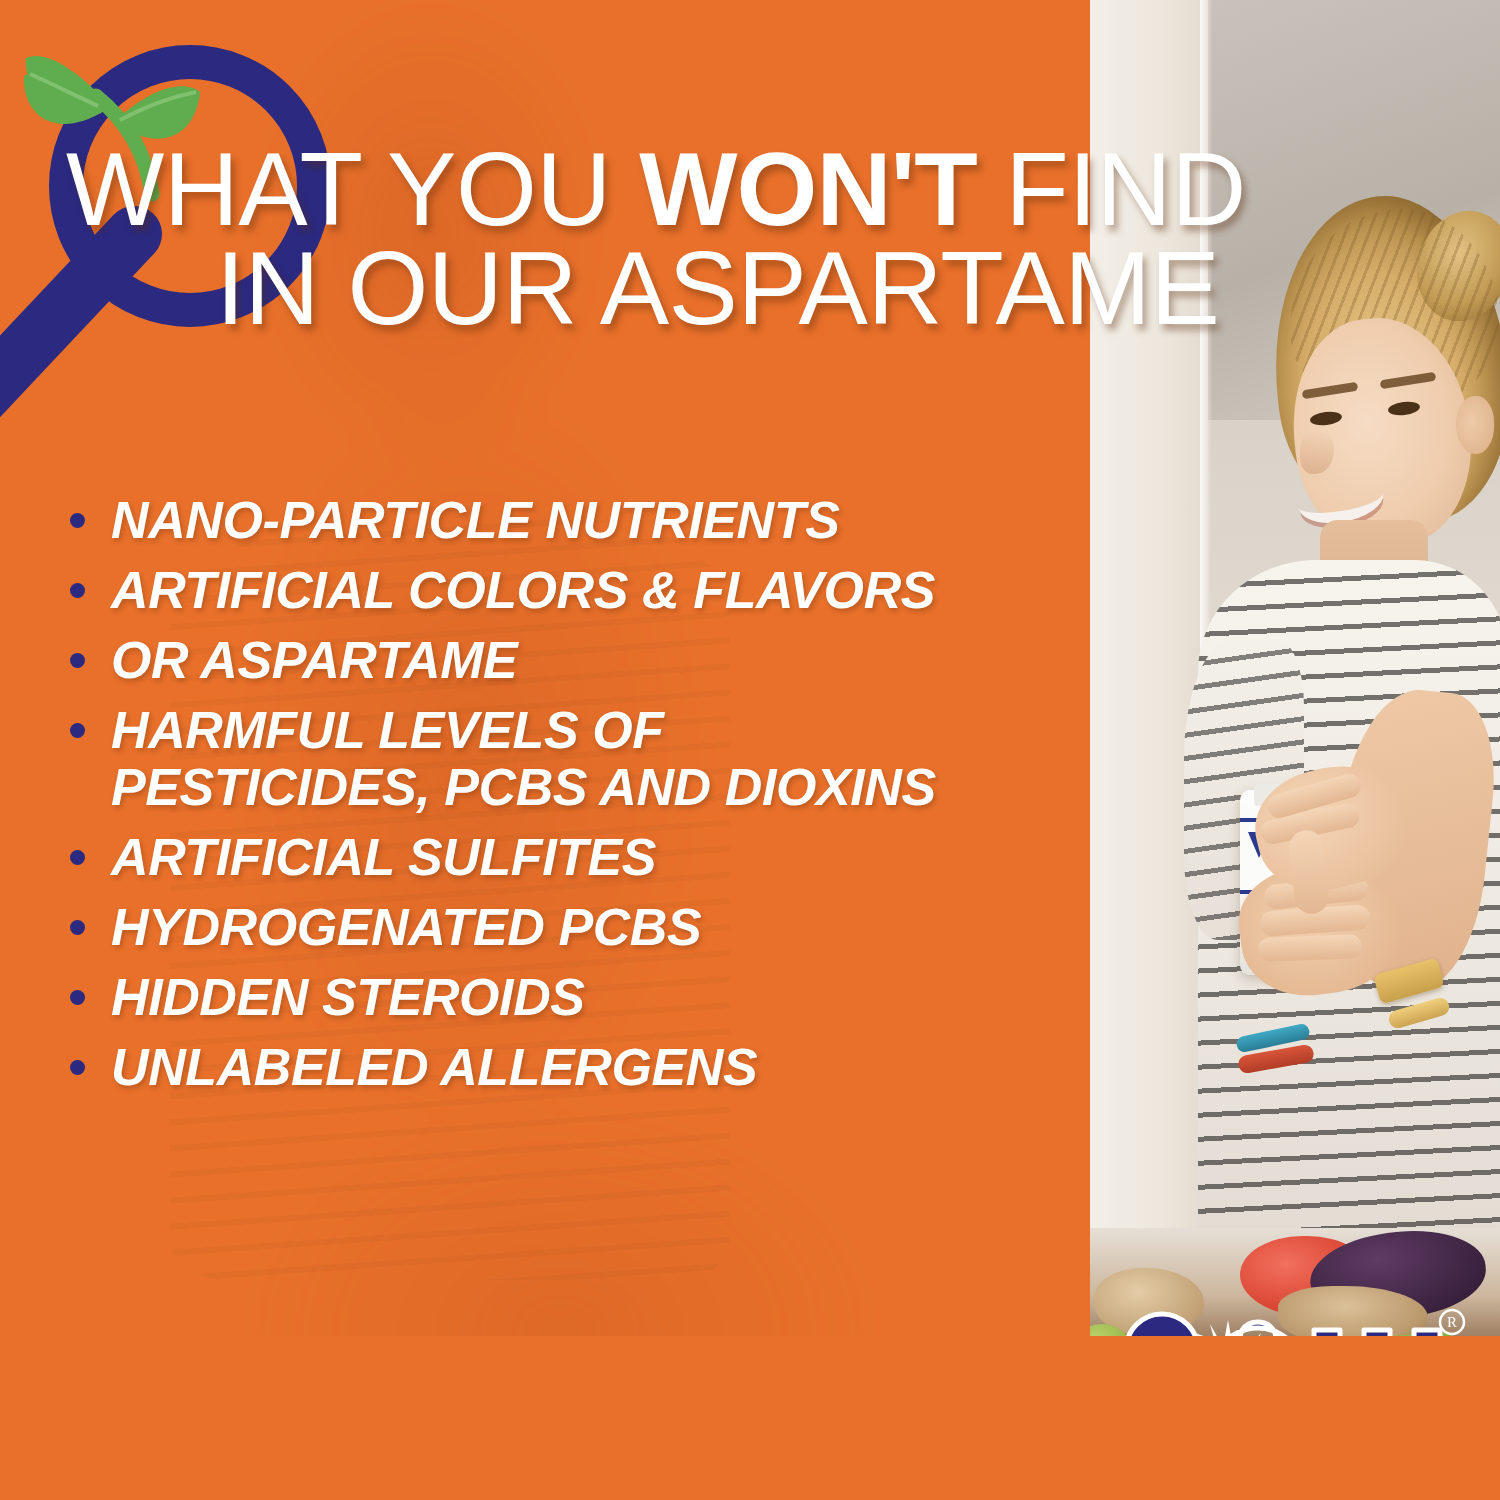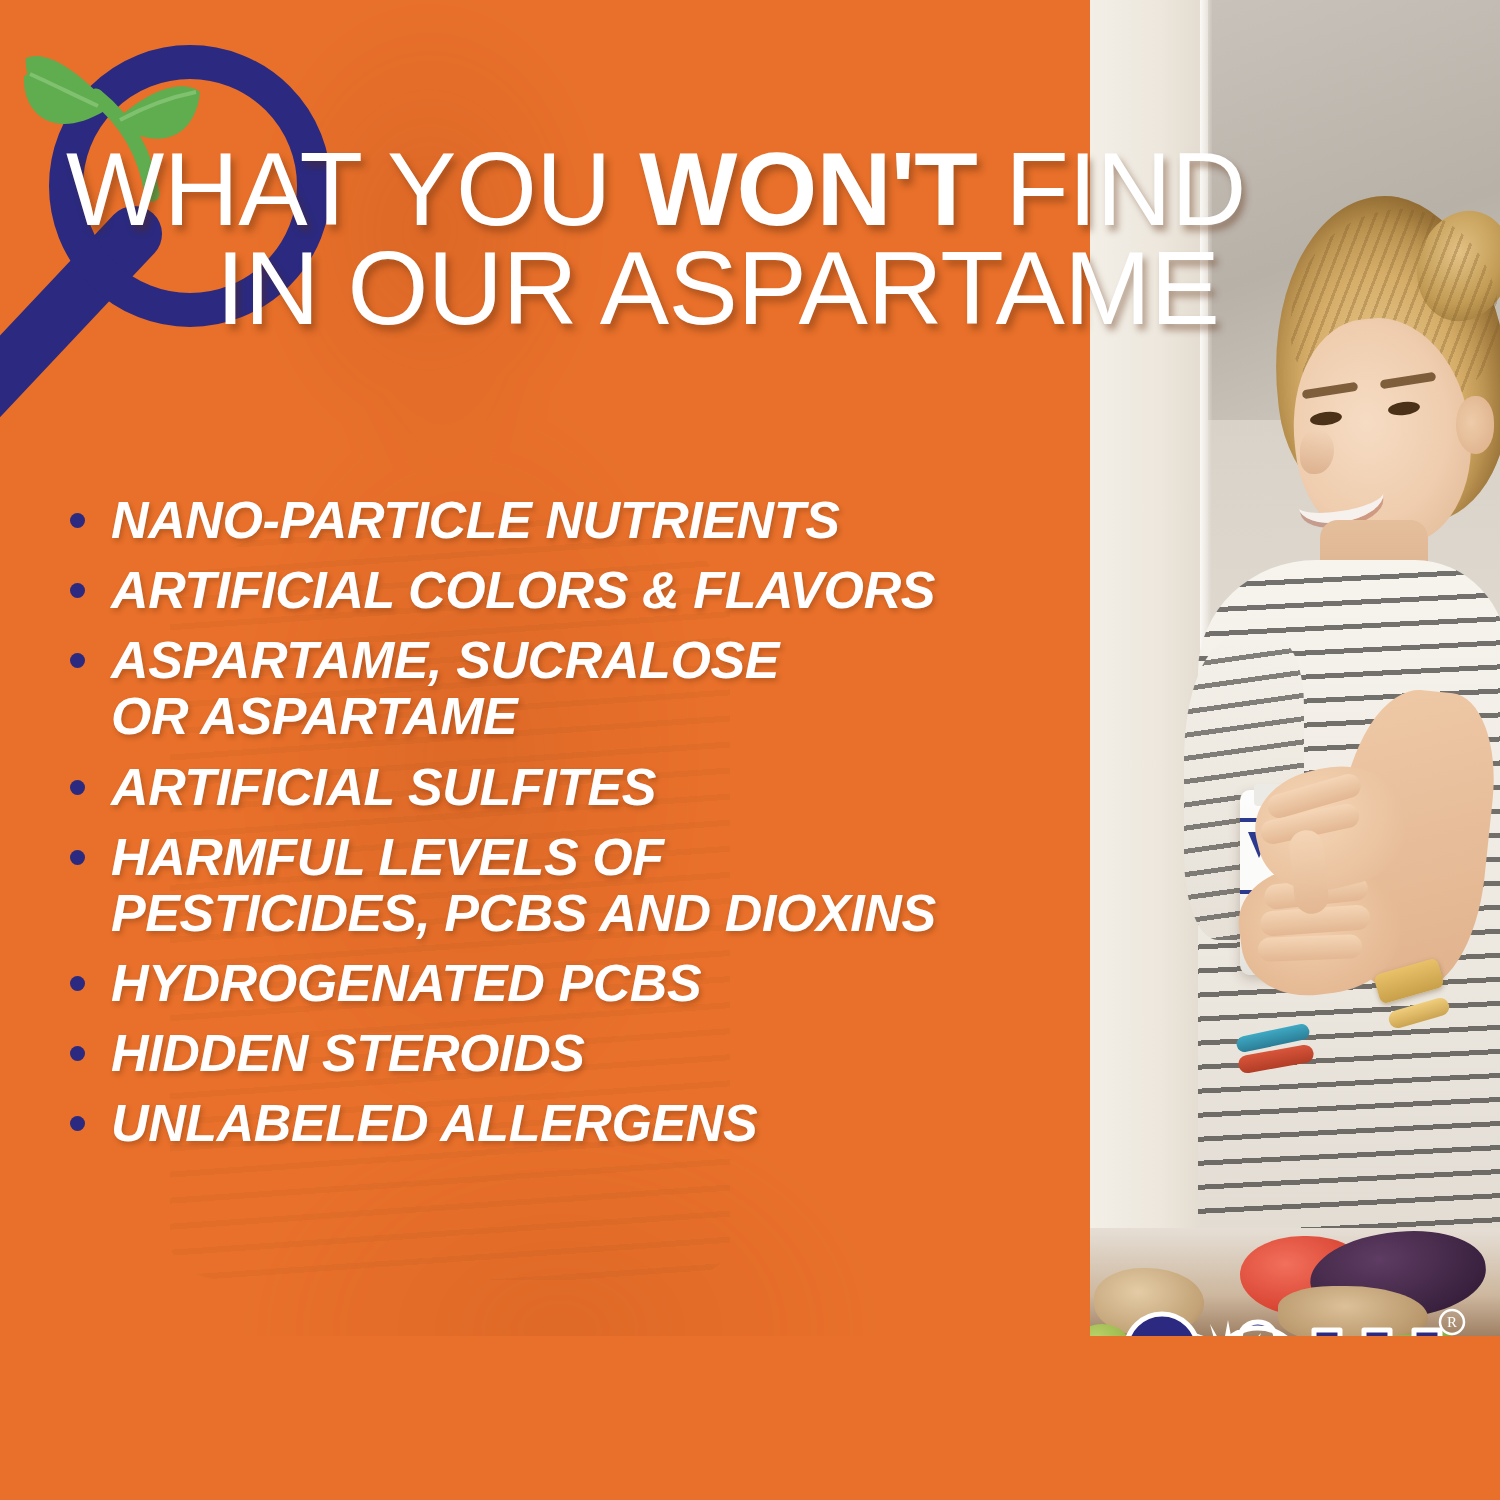--- a/index.html
+++ b/index.html
@@ -402,37 +402,36 @@
     <div class="bullet-row">
       <div class="dot"></div>
       <div class="btext">
         <span>ARTIFICIAL COLORS &amp; FLAVORS</span>
       </div>
     </div>
 
     <div class="bullet-row">
       <div class="dot"></div>
       <div class="btext">
-        <span>ASPARTAME, SUCRALOSE</span>
         <span class="l2">OR ASPARTAME</span>
-      </div>
-    </div>
-
-    <div class="bullet-row">
-      <div class="dot"></div>
-      <div class="btext">
-        <span>ARTIFICIAL SULFITES</span>
       </div>
     </div>
 
     <div class="bullet-row">
       <div class="dot"></div>
       <div class="btext">
         <span>HARMFUL LEVELS OF</span>
         <span class="l2">PESTICIDES, PCBS AND DIOXINS</span>
+      </div>
+    </div>
+
+    <div class="bullet-row">
+      <div class="dot"></div>
+      <div class="btext">
+        <span>ARTIFICIAL SULFITES</span>
       </div>
     </div>
 
     <div class="bullet-row">
       <div class="dot"></div>
       <div class="btext">
         <span>HYDROGENATED PCBS</span>
       </div>
     </div>
 

